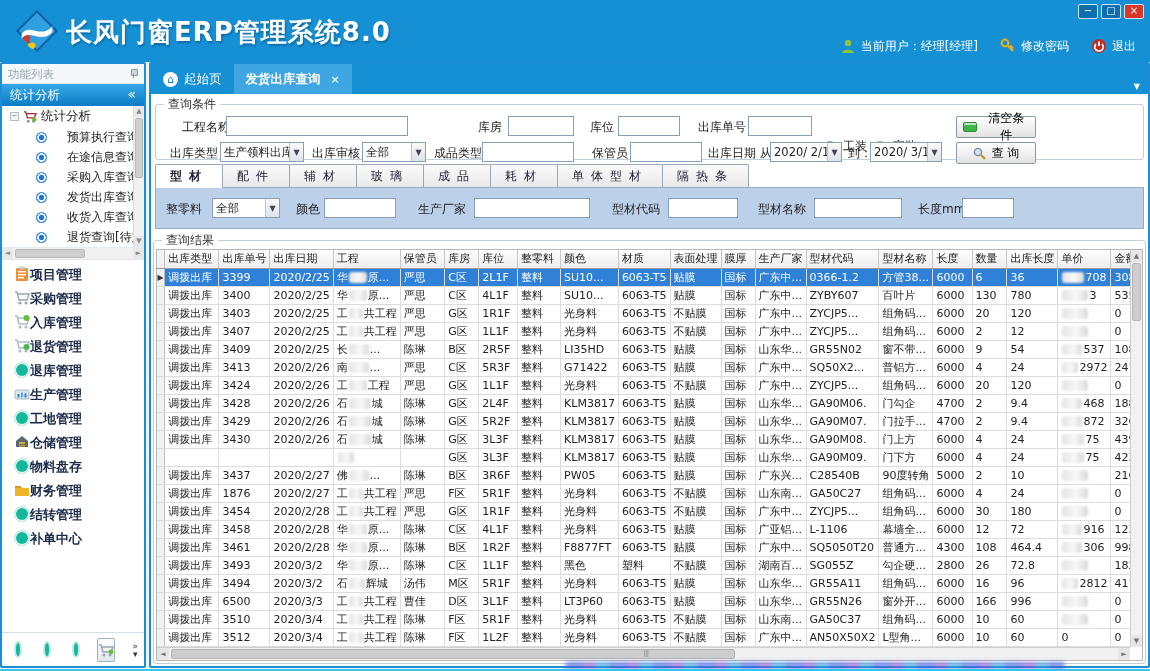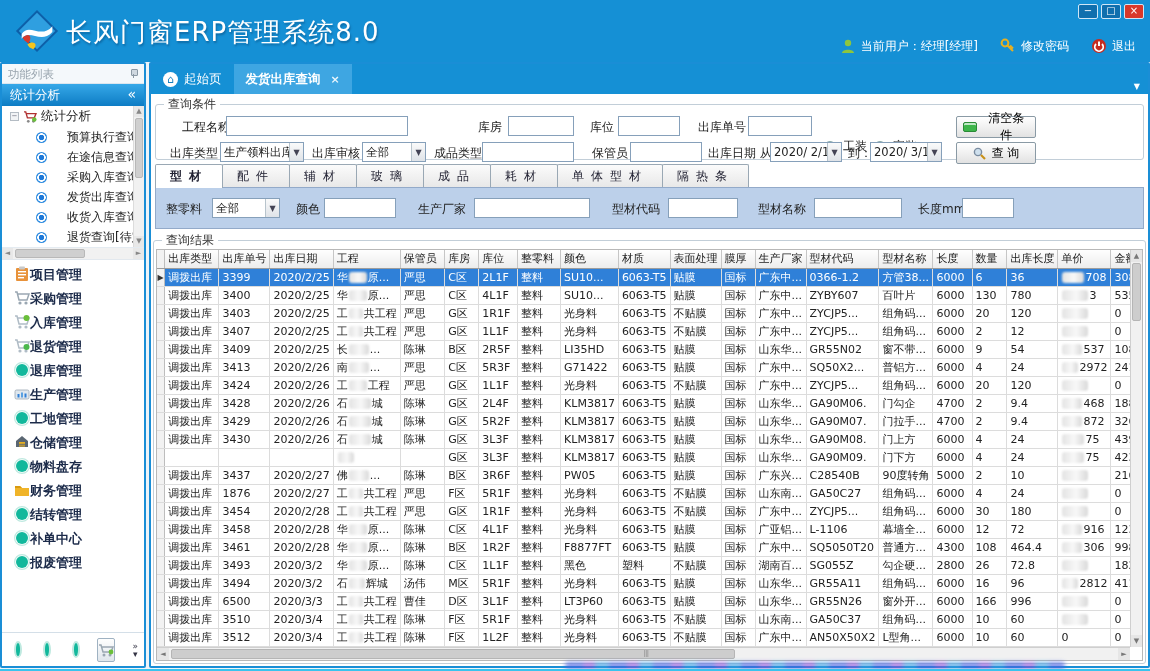--- a/index.html
+++ b/index.html
@@ -6,21 +6,21 @@
   html,body { width:1150px; height:671px; }
   body {
     font-family: "DejaVu Sans","Liberation Sans",sans-serif;
     font-size: 12px; color:#222; background:#fff; position:relative; overflow:hidden;
   }
   .win { position:absolute; inset:0; background:#fff; }
 
   
   .hdr { position:absolute; top:0; left:0; right:0; height:62px; background:#1590d5; }
   .logo { position:absolute; left:14px; top:8px; width:46px; height:46px; }
-  .app-title { position:absolute; left:66px; top:15px; font-size:26px; font-weight:normal; color:#fff;
+  .app-title { position:absolute; left:66px; top:15px; font-size:26px; font-weight:bold; color:#fff;
                letter-spacing:1px; text-shadow:1px 2px 2px rgba(0,40,80,.35); white-space:nowrap; }
   .winbtns { position:absolute; top:4px; right:6px; display:flex; gap:3px; }
   .wbtn { width:20px; height:15px; background:#0f6fae; border:1px solid #cfe6f6; border-radius:2px;
           color:#fff; font-size:10px; line-height:12px; text-align:center; cursor:default; }
   .wbtn.close { background:#d8382a; }
   .userrow { position:absolute; right:14px; top:36px; height:20px; display:flex; align-items:center;
              gap:8px; color:#fff; font-size:12px; white-space:nowrap; }
   .userrow .grp { display:flex; align-items:center; gap:5px; margin-left:14px; }
 
   
@@ -326,27 +326,20 @@
                 <circle cx="8" cy="8" r="7.4" fill="none" stroke="#bfe9e0" stroke-width="1.2"></circle>
               </svg></span>
             <span>结转管理</span>
           </div>
           <div class="menu-item">
             <span><svg width="16" height="16" viewBox="0 0 16 16">
                 <circle cx="8" cy="8" r="6" fill="#12b89c"></circle>
                 <circle cx="8" cy="8" r="7.4" fill="none" stroke="#bfe9e0" stroke-width="1.2"></circle>
               </svg></span>
             <span>补单中心</span>
-          </div>
-          <div class="menu-item">
-            <span><svg width="16" height="16" viewBox="0 0 16 16">
-                <circle cx="8" cy="8" r="6" fill="#12b89c"></circle>
-                <circle cx="8" cy="8" r="7.4" fill="none" stroke="#bfe9e0" stroke-width="1.2"></circle>
-              </svg></span>
-            <span>报废管理</span>
           </div>
         </div>
       <div class="side-foot">
         <span class="fdot"></span>
         <span class="fdot"></span>
         <span class="fdot"></span>
         <span class="fcart">
           <svg width="16" height="14" viewBox="0 0 16 14">
               <path d="M1 2 h2 l2 7 h8 l2 -5 H4" stroke="#9aa7b2" fill="none" stroke-width="1.5"></path>
               <circle cx="6" cy="12" r="1.5" fill="#9aa7b2"></circle>

